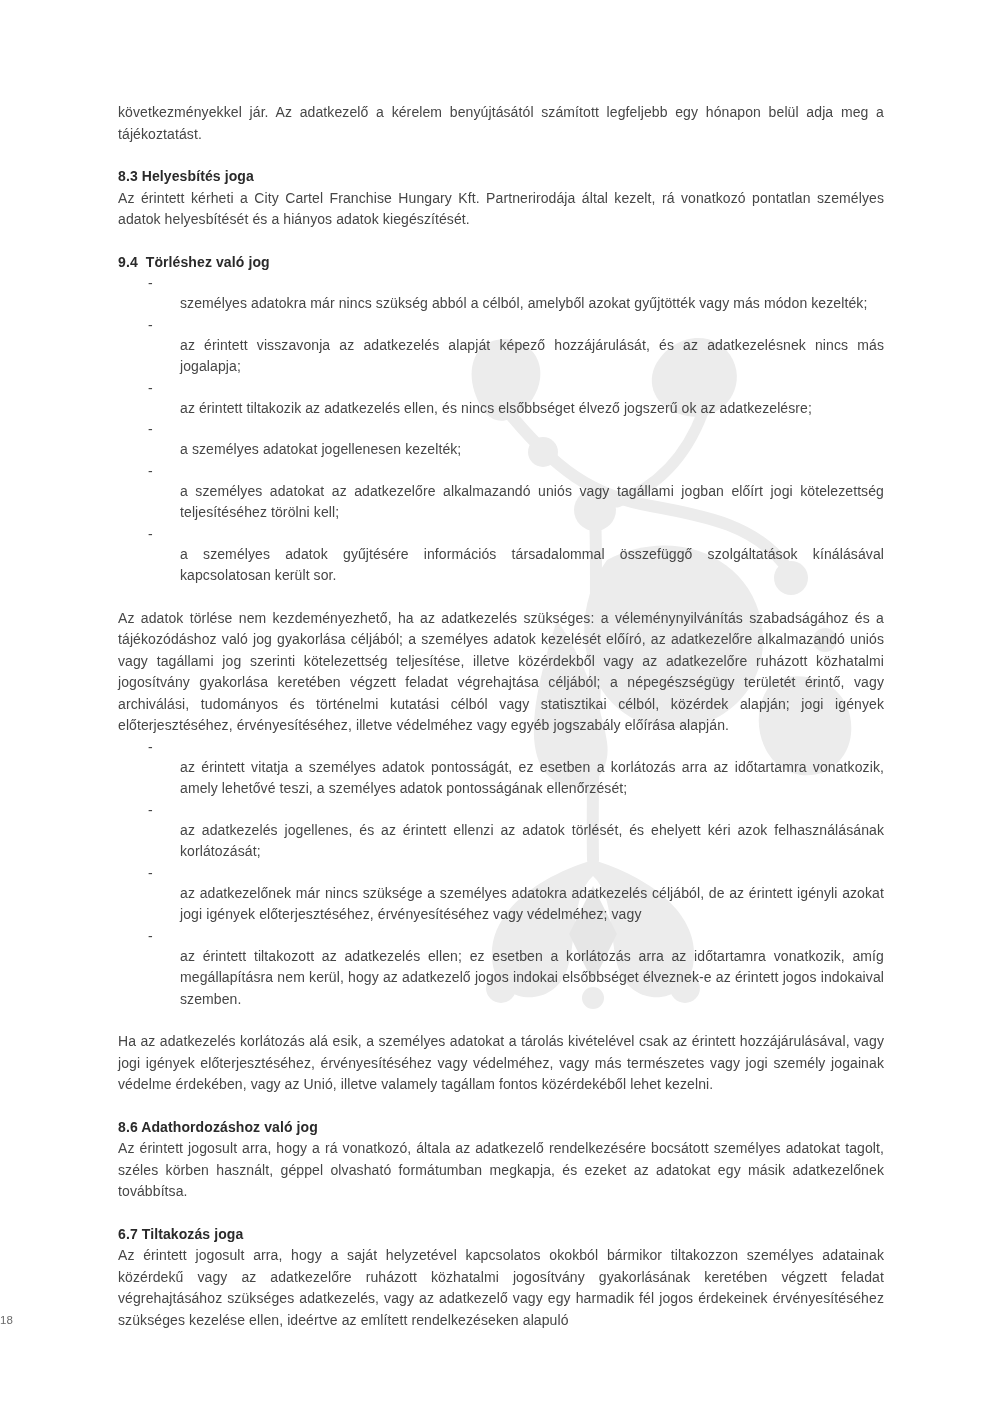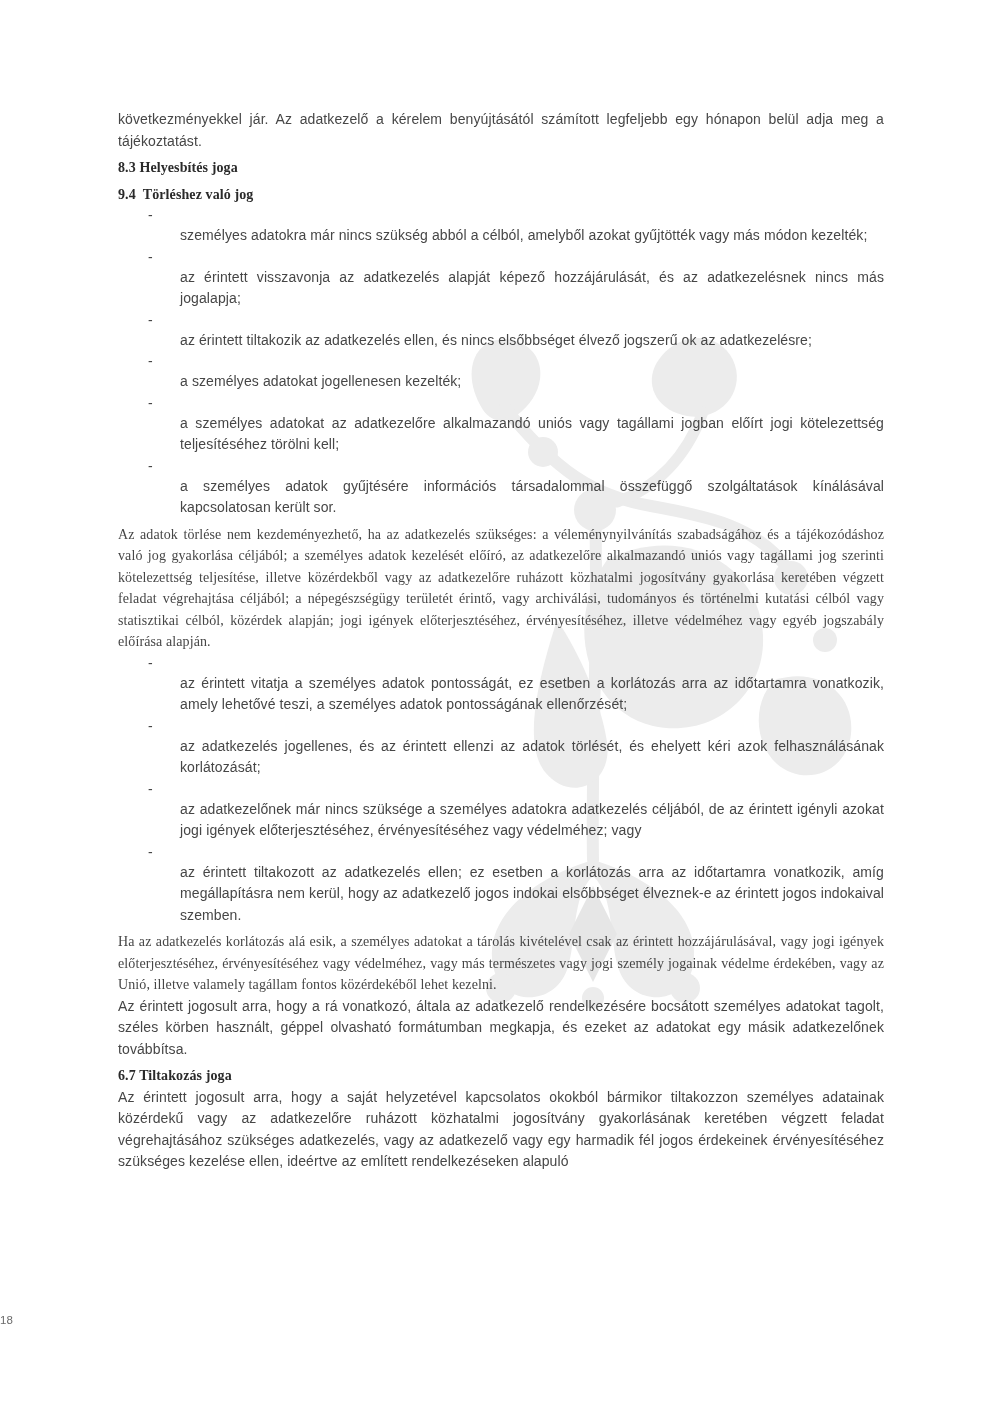--- a/index.html
+++ b/index.html
@@ -23,40 +23,40 @@
     left: 355px;
     top: 320px;
     width: 530px;
     height: 700px;
     z-index: 0;
     pointer-events: none;
   }
   .content {
     position: absolute;
     left: 118px;
-    top: 109px;
+    top: 102px;
     width: 766px;
     z-index: 1;
     color: #464646;
     font-size: 14px;
     line-height: 21.5px;
     text-align: justify;
     letter-spacing: 0.1px;
   }
   .para { margin: 0; }
   .sec-heading {
     margin: 0;
     font-size: 14px;
     line-height: 21.5px;
     font-weight: 700;
     color: #2a2a2a;
     text-align: left;
     white-space: pre-wrap;
   }
-  .gap-before { margin-top: 5px; font-family: Liberation Serif, serif; }
+  .gap-before { margin-top: 21px; }
   .bullet-list { margin: 0; padding: 0; }
   .bullet-row {
     display: flex;
     align-items: flex-start;
     padding-left: 30px;
   }
   .bullet-dash {
     flex: 0 0 32px;
     width: 32px;
     text-align: left;
@@ -113,20 +113,21 @@
       <circle cx="330" cy="668" r="15"></circle>
       <circle cx="238" cy="678" r="11"></circle>
     </g>
   </svg>
 
   <div class="content">
 
     <p class="para">következményekkel jár. Az adatkezelő a kérelem benyújtásától számított legfeljebb egy hónapon belül adja meg a tájékoztatást.</p>
 
     <h3 class="sec-heading gap-before">8.3 Helyesbítés joga</h3>
+    <p class="para">Az érintett kérheti a City Cartel Franchise Hungary Kft. Partnerirodája által kezelt, rá vonatkozó pontatlan személyes adatok helyesbítését és a hiányos adatok kiegészítését.</p>
 
     <h3 class="sec-heading gap-before">9.4  Törléshez való jog</h3>
     <div class="bullet-list">
       <div class="bullet-row">
         <span class="bullet-dash">-</span>
         <span class="bullet-text">személyes adatokra már nincs szükség abból a célból, amelyből azokat gyűjtötték vagy más módon kezelték;</span>
       </div>
       <div class="bullet-row">
         <span class="bullet-dash">-</span>
         <span class="bullet-text">az érintett visszavonja az adatkezelés alapját képező hozzájárulását, és az adatkezelésnek nincs más jogalapja;</span>
@@ -163,20 +164,21 @@
         <span class="bullet-dash">-</span>
         <span class="bullet-text">az adatkezelőnek már nincs szüksége a személyes adatokra adatkezelés céljából, de az érintett igényli azokat jogi igények előterjesztéséhez, érvényesítéséhez vagy védelméhez; vagy</span>
       </div>
       <div class="bullet-row">
         <span class="bullet-dash">-</span>
         <span class="bullet-text">az érintett tiltakozott az adatkezelés ellen; ez esetben a korlátozás arra az időtartamra vonatkozik, amíg megállapításra nem kerül, hogy az adatkezelő jogos indokai elsőbbséget élveznek-e az érintett jogos indokaival szemben.</span>
       </div>
     </div>
     <p class="para gap-before">Ha az adatkezelés korlátozás alá esik, a személyes adatokat a tárolás kivételével csak az érintett hozzájárulásával, vagy jogi igények előterjesztéséhez, érvényesítéséhez vagy védelméhez, vagy más természetes vagy jogi személy jogainak védelme érdekében, vagy az Unió, illetve valamely tagállam fontos közérdekéből lehet kezelni.</p>
 
+    <h3 class="sec-heading gap-before">8.6 Adathordozáshoz való jog</h3>
     <p class="para">Az érintett jogosult arra, hogy a rá vonatkozó, általa az adatkezelő rendelkezésére bocsátott személyes adatokat tagolt, széles körben használt, géppel olvasható formátumban megkapja, és ezeket az adatokat egy másik adatkezelőnek továbbítsa.</p>
 
     <h3 class="sec-heading gap-before">6.7 Tiltakozás joga</h3>
     <p class="para">Az érintett jogosult arra, hogy a saját helyzetével kapcsolatos okokból bármikor tiltakozzon személyes adatainak közérdekű vagy az adatkezelőre ruházott közhatalmi jogosítvány gyakorlásának keretében végzett feladat végrehajtásához szükséges adatkezelés, vagy az adatkezelő vagy egy harmadik fél jogos érdekeinek érvényesítéséhez szükséges kezelése ellen, ideértve az említett rendelkezéseken alapuló</p>
 
   </div>
 
   <div class="page-footer">18</div>
 
 </div>

